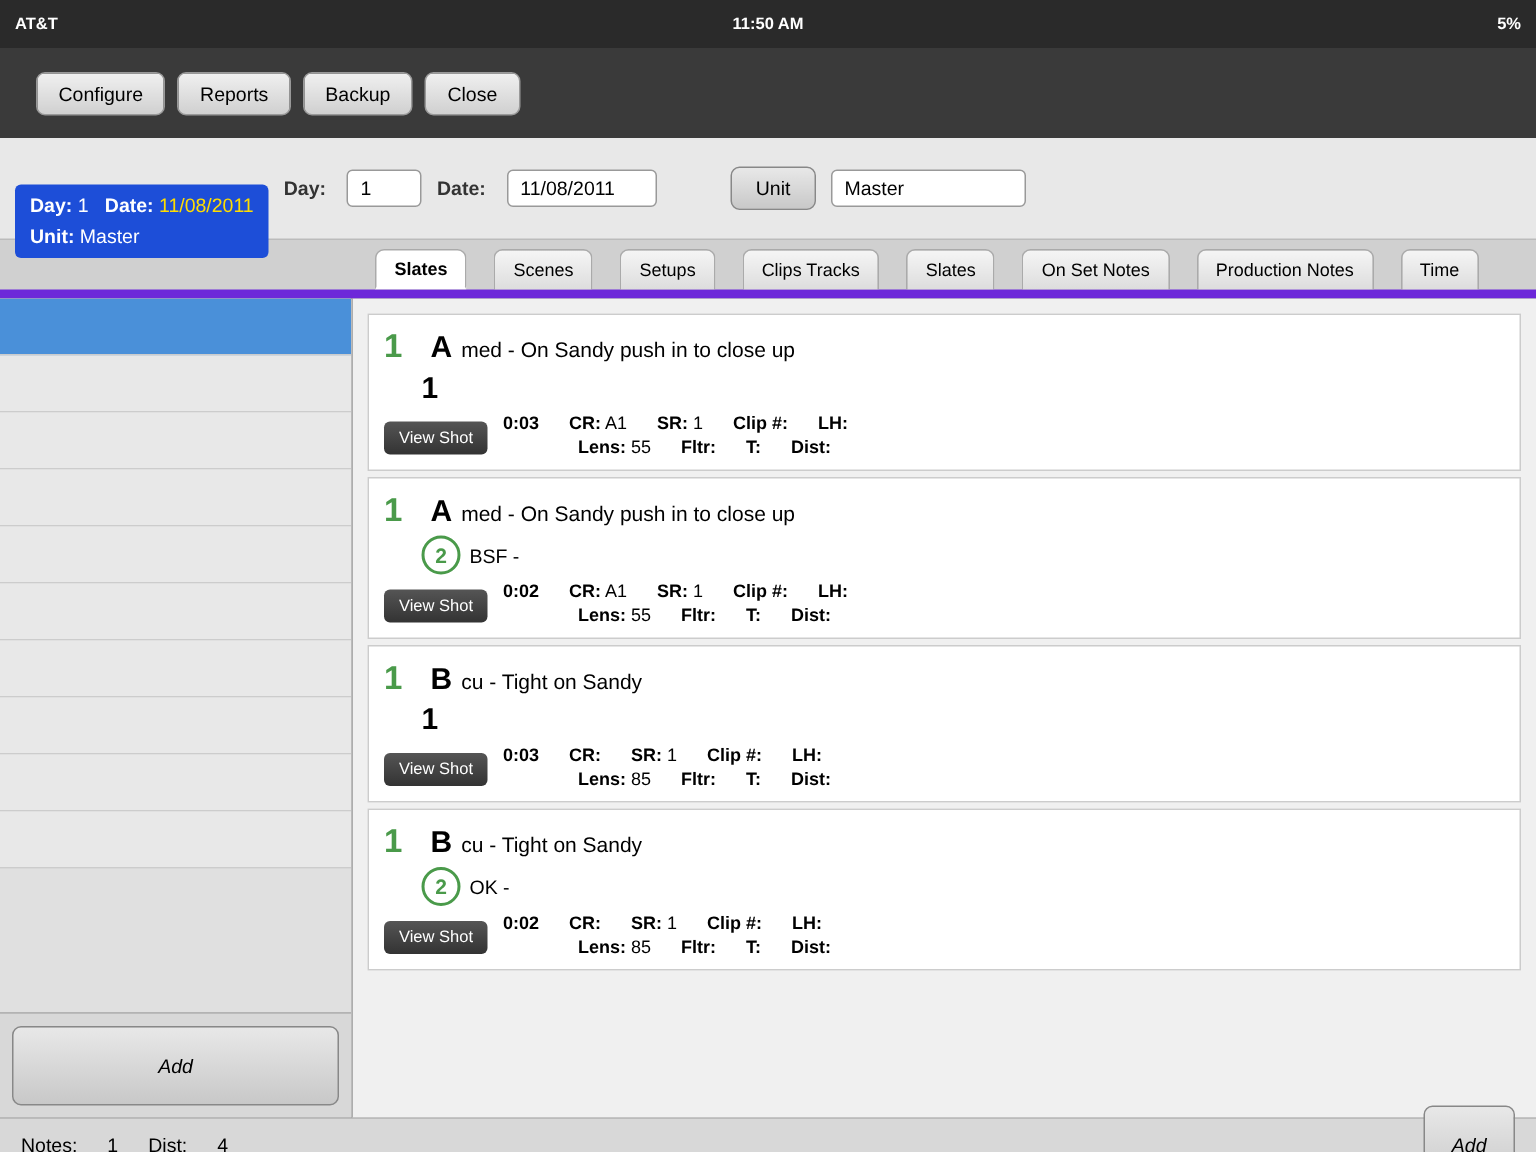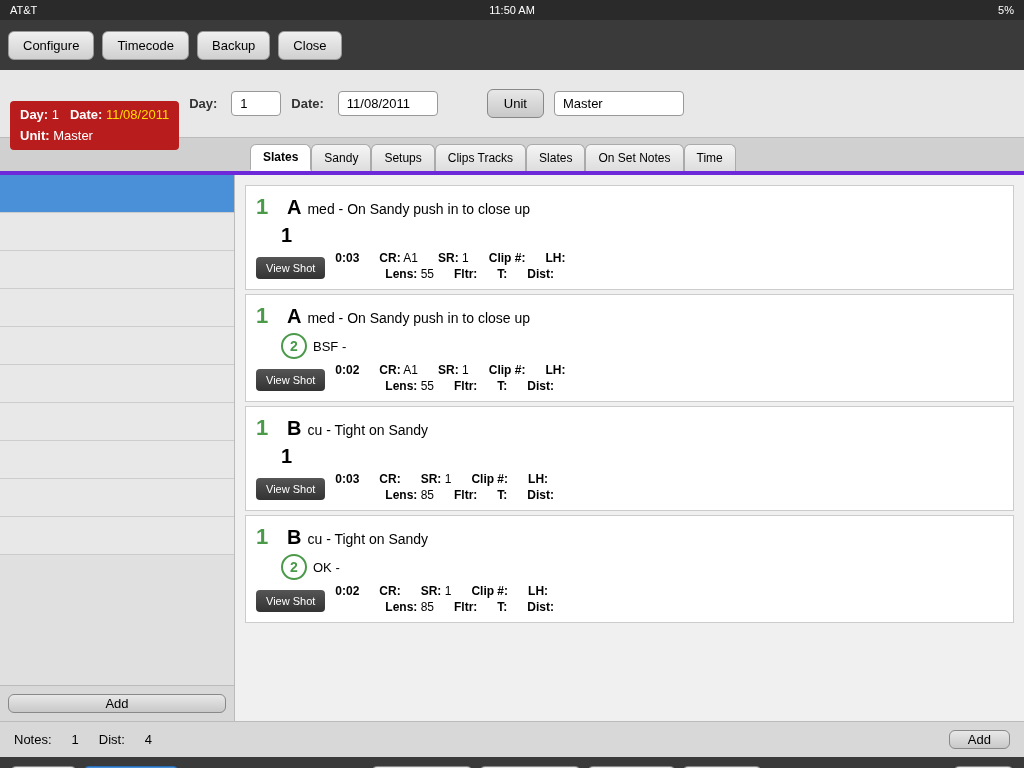--- a/index.html
+++ b/index.html
@@ -9,36 +9,37 @@
       width: 1024px;
       height: 768px;
       overflow: hidden;
       font-size: 13px;
     }
 
     
     #status-bar {
       background: #2a2a2a;
       color: #fff;
-      height: 20px;
+      height: 32px;
       display: flex;
       align-items: center;
       justify-content: space-between;
       padding: 0 10px;
       font-size: 11px;
+      font-weight: bold;
     }
     #status-bar .center { position: absolute; left: 50%; transform: translateX(-50%); text-align: center; }
 
     
     #top-toolbar {
       background: #3a3a3a;
-      height: 50px;
-      display: flex;
-      align-items: center;
-      padding: 0 8px;
+      height: 60px;
+      display: flex;
+      align-items: center;
+      padding: 0 24px;
       gap: 8px;
     }
     #top-toolbar .title {
       flex: 1;
       text-align: center;
       color: #fff;
       font-size: 18px;
       font-weight: bold;
     }
     .toolbar-btn {
@@ -55,21 +56,21 @@
     #day-row {
       background: #e8e8e8;
       height: 68px;
       display: flex;
       align-items: center;
       padding: 0 10px;
       gap: 10px;
       border-bottom: 1px solid #bbb;
     }
     #day-unit-box {
-      background: #b91c1c;
+      background: #1d4ed8;
       color: #fff;
       padding: 4px 10px;
       border-radius: 4px;
       min-width: 160px;
       font-size: 13px;
       line-height: 1.6;
       margin-top: 44px;
     }
     .day-label { font-weight: bold; }
     .field-label { color: #333; font-weight: bold; margin-right: 4px; }
@@ -97,22 +98,22 @@
       font-size: 13px;
       cursor: pointer;
       margin-left: auto;
     }
 
     
     #tabs-row {
       background: #d0d0d0;
       padding: 6px 10px 0 250px;
       display: flex;
-      gap: 0;
-      border-bottom: 4px solid #6d28d9;
+      gap: 18px;
+      border-bottom: 6px solid #6d28d9;
     }
     .tab {
       background: linear-gradient(to bottom, #f5f5f5, #ddd);
       border: 1px solid #aaa;
       border-bottom: none;
       border-radius: 6px 6px 0 0;
       padding: 5px 12px;
       font-size: 12px;
       cursor: pointer;
       color: #000;
@@ -218,23 +219,24 @@
       align-items: center;
       padding: 0 14px;
       border-top: 1px solid #bbb;
       gap: 20px;
     }
     .add-btn-bottom {
       margin-left: auto;
       background: linear-gradient(to bottom, #e8e8e8, #c8c8c8);
       border: 1px solid #888;
       border-radius: 6px;
-      padding: 1px 18px;
-      font-size: 13px;
-      cursor: pointer;
+      padding: 18px 18px;
+      font-size: 13px;
+      cursor: pointer;
+      font-style: italic;
     }
 
     
     #bottom-nav {
       background: #3a3a3a;
       height: 50px;
       display: flex;
       align-items: center;
       padding: 0 10px;
       gap: 6px;
@@ -279,21 +281,21 @@
 <body>
 
 <div id="status-bar">
   <span>AT&amp;T</span>
   <span class="center">11:50 AM</span>
   <span>5%</span>
 </div>
 
 <div id="top-toolbar">
   <button class="toolbar-btn">Configure</button>
-  <button class="toolbar-btn">Timecode</button>
+  <button class="toolbar-btn">Reports</button>
   <button class="toolbar-btn">Backup</button>
   <button class="toolbar-btn">Close</button>
 </div>
 
 <div id="day-row">
   <div id="day-unit-box">
     <div><span class="day-label">Day: </span><span>1</span>&nbsp;&nbsp;&nbsp;<span class="day-label">Date: </span><span style="color:#ffdd00">11/08/2011</span></div>
     <div><span class="day-label">Unit: </span><span>Master</span></div>
   </div>
 
@@ -303,25 +305,26 @@
   <span class="field-label">Date:</span>
   <input class="field-input" style="width: 100px;" value="11/08/2011">
 
   <button class="unit-btn">Unit</button>
   <input class="field-input" style="width: 130px;" value="Master">
 
 </div>
 
 <div id="tabs-row">
   <button class="tab active">Slates</button>
-  <button class="tab">Sandy</button>
+  <button class="tab">Scenes</button>
   <button class="tab">Setups</button>
   <button class="tab">Clips Tracks</button>
   <button class="tab">Slates</button>
   <button class="tab">On Set Notes</button>
+  <button class="tab">Production Notes</button>
   <button class="tab">Time</button>
 </div>
 
 <div id="main-layout">
 
   <div id="sidebar-wrapper">
     <div id="sidebar-scroll">
       <div class="sidebar-item selected"></div>
       <div class="sidebar-item"></div>
       <div class="sidebar-item"></div>

